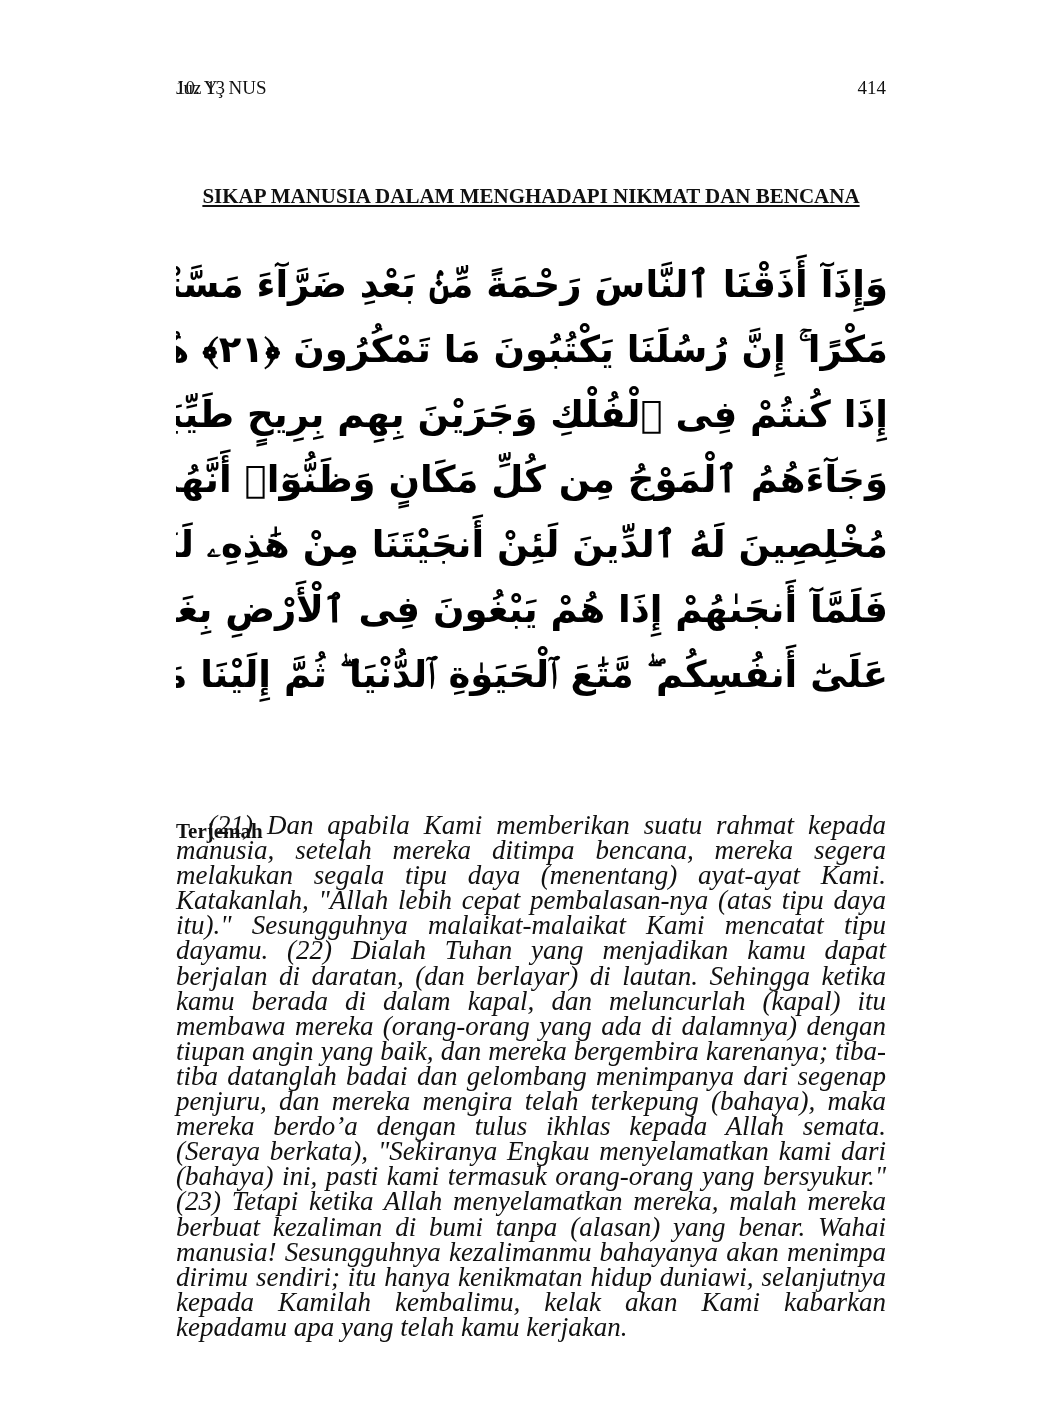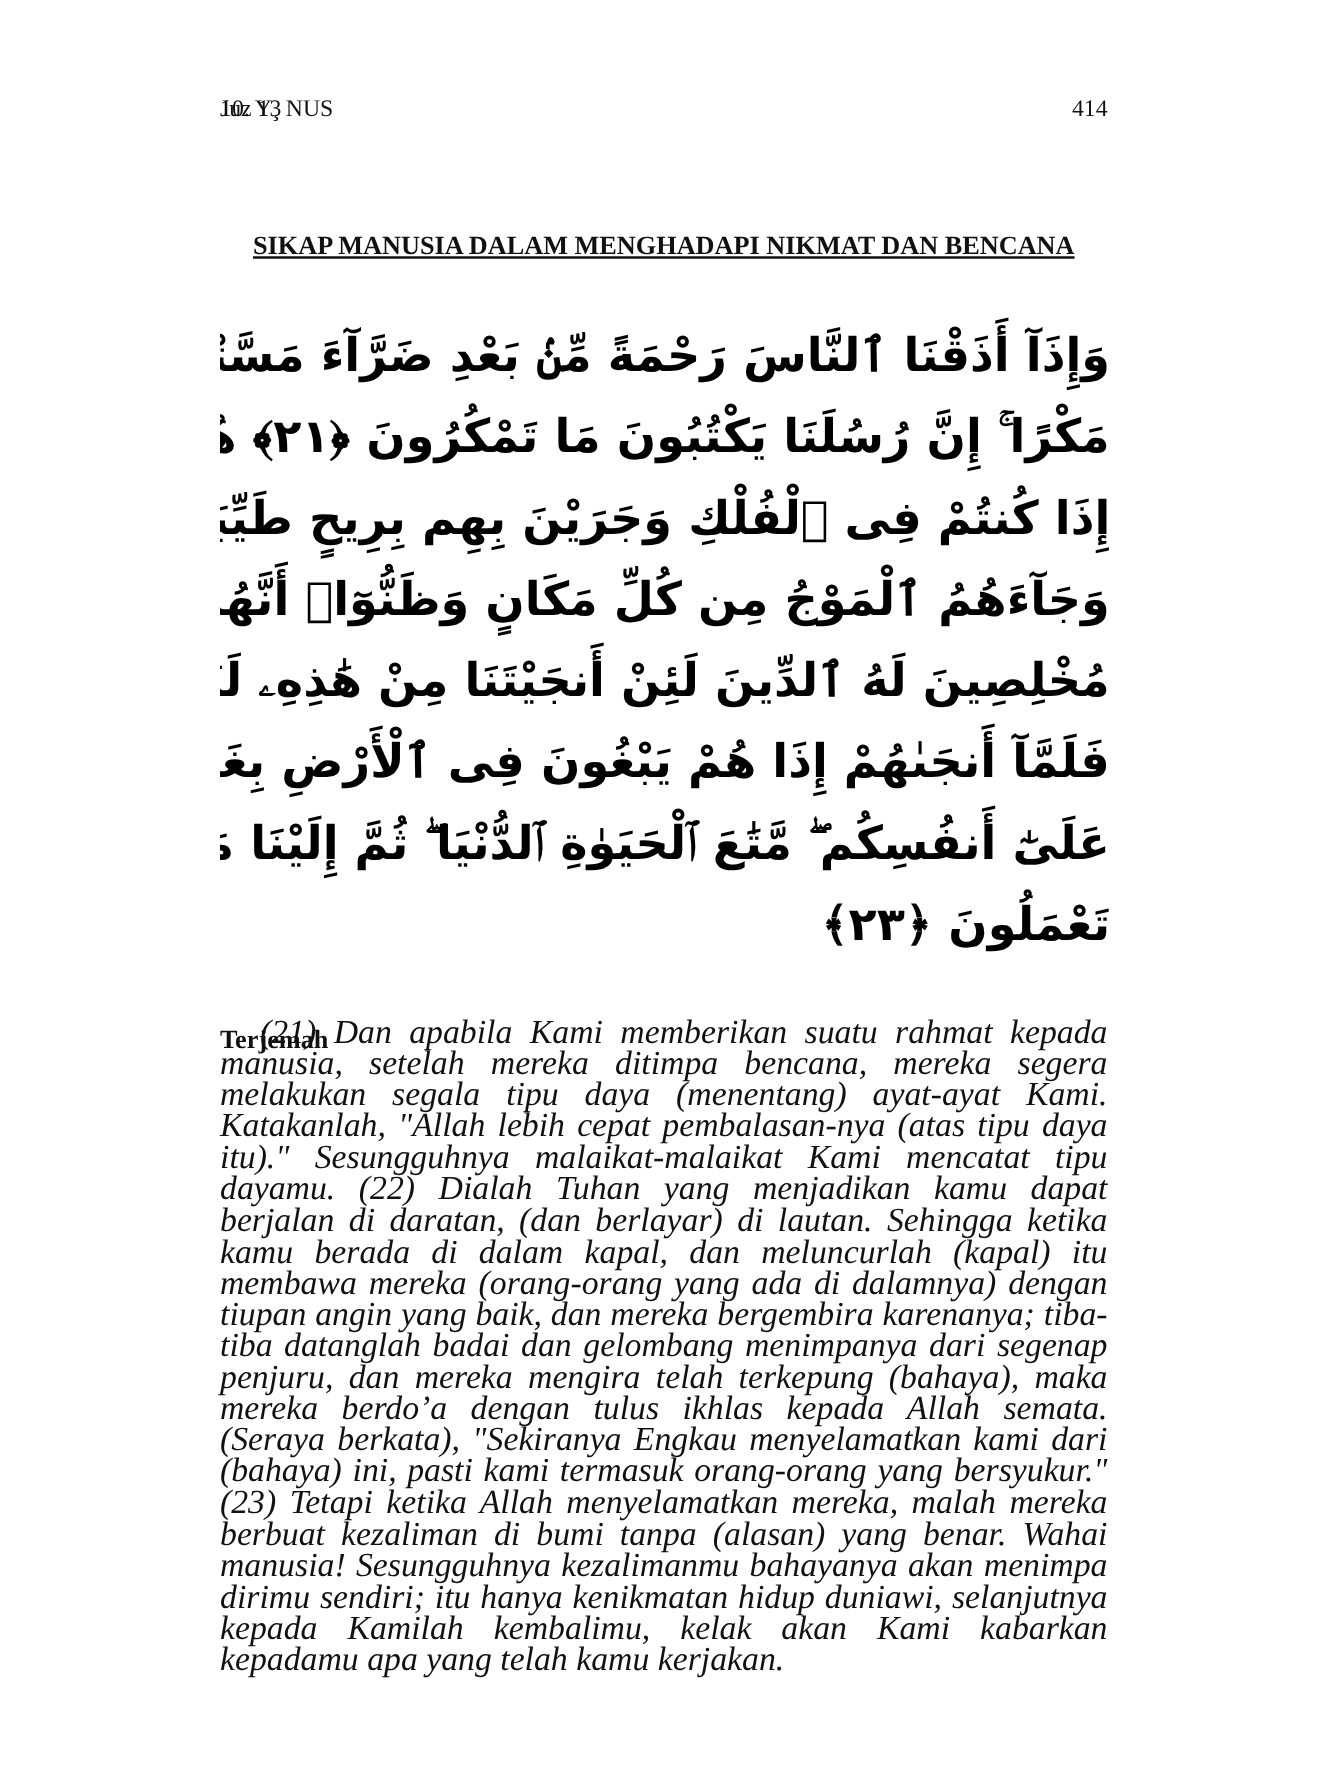--- a/index.html
+++ b/index.html
@@ -55,17 +55,16 @@
 <div class="section-title">SIKAP MANUSIA DALAM MENGHADAPI NIKMAT DAN BENCANA</div>
 
 <div class="arabic-block" lang="ar">
   <span class="arabic-line">وَإِذَآ أَذَقْنَا ٱلنَّاسَ رَحْمَةً مِّنۢ بَعْدِ ضَرَّآءَ مَسَّتْهُمْ إِذَا لَهُم مَّكْرٌ فِىٓ ءَايَاتِنَا ۚ قُلِ ٱللَّهُ أَسْرَعُ</span>
   <span class="arabic-line">مَكْرًا ۚ إِنَّ رُسُلَنَا يَكْتُبُونَ مَا تَمْكُرُونَ ﴿٢١﴾ هُوَ ٱلَّذِى يُسَيِّرُكُمْ فِى ٱلْبَرِّ وَٱلْبَحْرِ ۖ حَتَّىٰٓ</span>
   <span class="arabic-line">إِذَا كُنتُمْ فِى ٱلْفُلْكِ وَجَرَيْنَ بِهِم بِرِيحٍ طَيِّبَةٍ وَفَرِحُوا۟ بِهَا جَآءَتْهَا رِيحٌ عَاصِفٌ</span>
   <span class="arabic-line">وَجَآءَهُمُ ٱلْمَوْجُ مِن كُلِّ مَكَانٍ وَظَنُّوٓا۟ أَنَّهُمْ أُحِيطَ بِهِمْ ۙ دَعَوُا۟ ٱللَّهَ</span>
   <span class="arabic-line">مُخْلِصِينَ لَهُ ٱلدِّينَ لَئِنْ أَنجَيْتَنَا مِنْ هَٰذِهِۦ لَنَكُونَنَّ مِنَ ٱلشَّٰكِرِينَ ﴿٢٢﴾</span>
   <span class="arabic-line">فَلَمَّآ أَنجَىٰهُمْ إِذَا هُمْ يَبْغُونَ فِى ٱلْأَرْضِ بِغَيْرِ ٱلْحَقِّ ۗ يَٰٓأَيُّهَا ٱلنَّاسُ إِنَّمَا بَغْيُكُمْ</span>
   <span class="arabic-line">عَلَىٰٓ أَنفُسِكُم ۖ مَّتَٰعَ ٱلْحَيَوٰةِ ٱلدُّنْيَا ۖ ثُمَّ إِلَيْنَا مَرْجِعُكُمْ فَنُنَبِّئُكُم بِمَا كُنتُمْ</span>
-  <span class="arabic-line last">تَعْمَلُونَ ﴿٢٣﴾</span>
 </div>
 
 <div class="translation-heading">Terjemah</div>
 <div class="translation-body">(21) Dan apabila Kami memberikan suatu rahmat kepada manusia, setelah mereka ditimpa bencana, mereka segera melakukan segala tipu daya (menentang) ayat-ayat Kami. Katakanlah, "Allah lebih cepat pembalasan-nya (atas tipu daya itu)." Sesungguhnya malaikat-malaikat Kami mencatat tipu dayamu. (22) Dialah Tuhan yang menjadikan kamu dapat berjalan di daratan, (dan berlayar) di lautan. Sehingga ketika kamu berada di dalam kapal, dan meluncurlah (kapal) itu membawa mereka (orang-orang yang ada di dalamnya) dengan tiupan angin yang baik, dan mereka bergembira karenanya; tiba-tiba datanglah badai dan gelombang menimpanya dari segenap penjuru, dan mereka mengira telah terkepung (bahaya), maka mereka berdo’a dengan tulus ikhlas kepada Allah semata. (Seraya berkata), "Sekiranya Engkau menyelamatkan kami dari (bahaya) ini, pasti kami termasuk orang-orang yang bersyukur." (23) Tetapi ketika Allah menyelamatkan mereka, malah mereka berbuat kezaliman di bumi tanpa (alasan) yang benar. Wahai manusia! Sesungguhnya kezalimanmu bahayanya akan menimpa dirimu sendiri; itu hanya kenikmatan hidup duniawi, selanjutnya kepada Kamilah kembalimu, kelak akan Kami kabarkan kepadamu apa yang telah kamu kerjakan.</div>
 
 </body></html>

